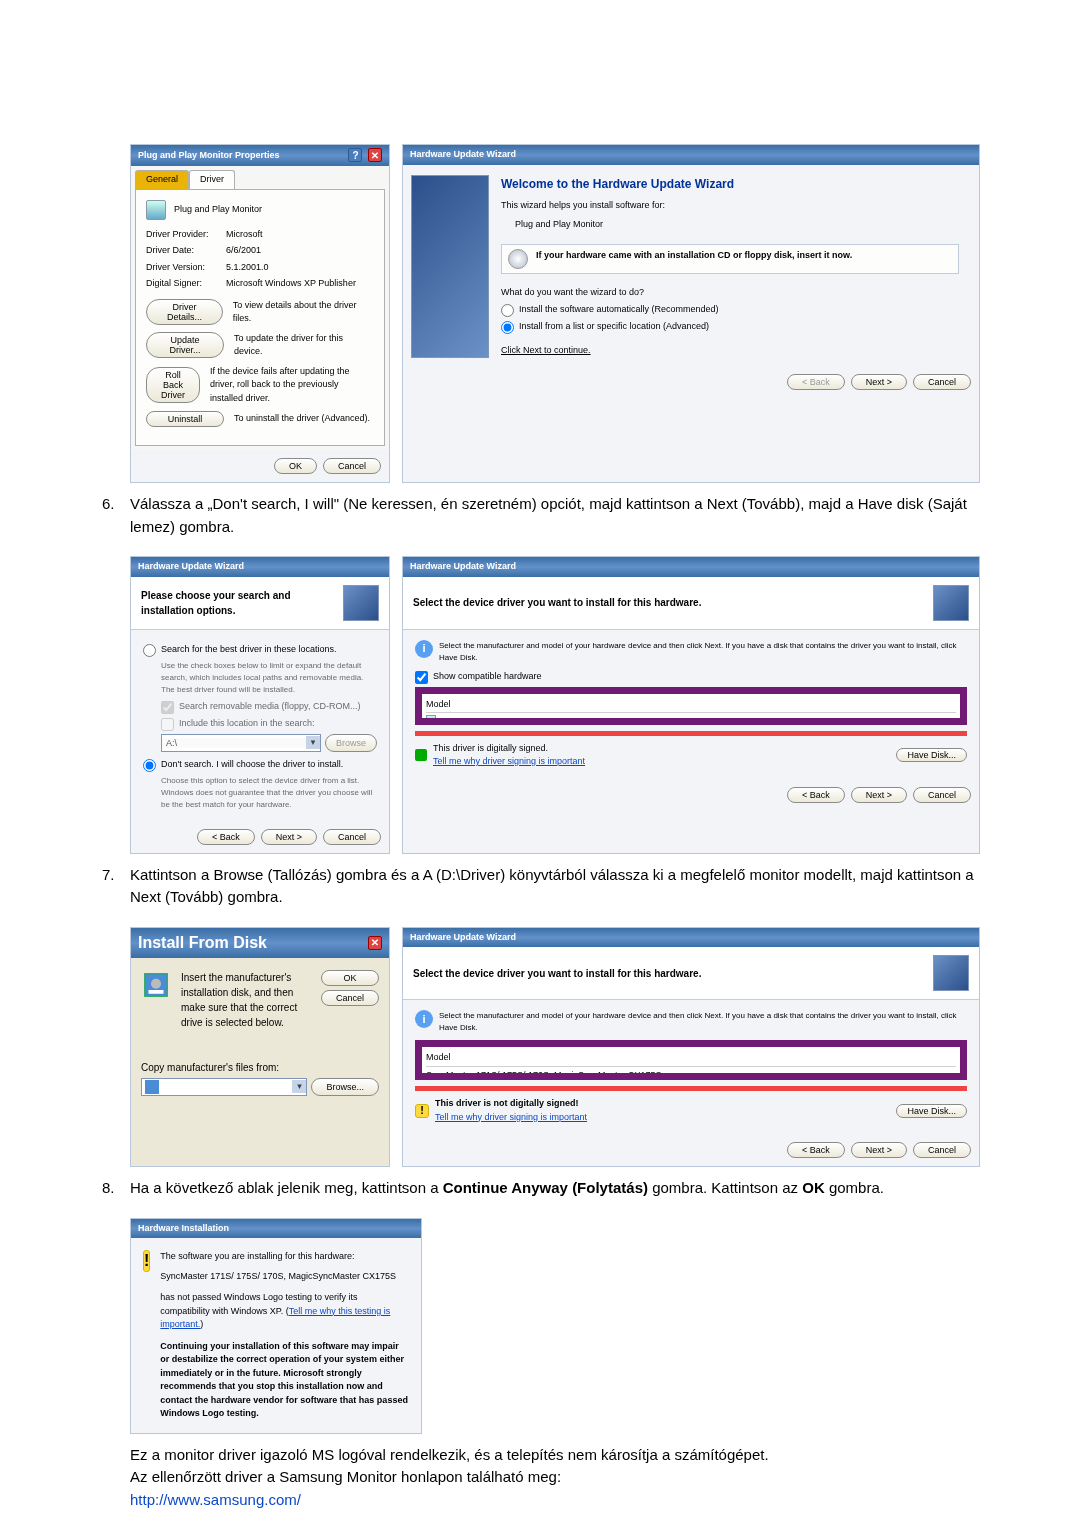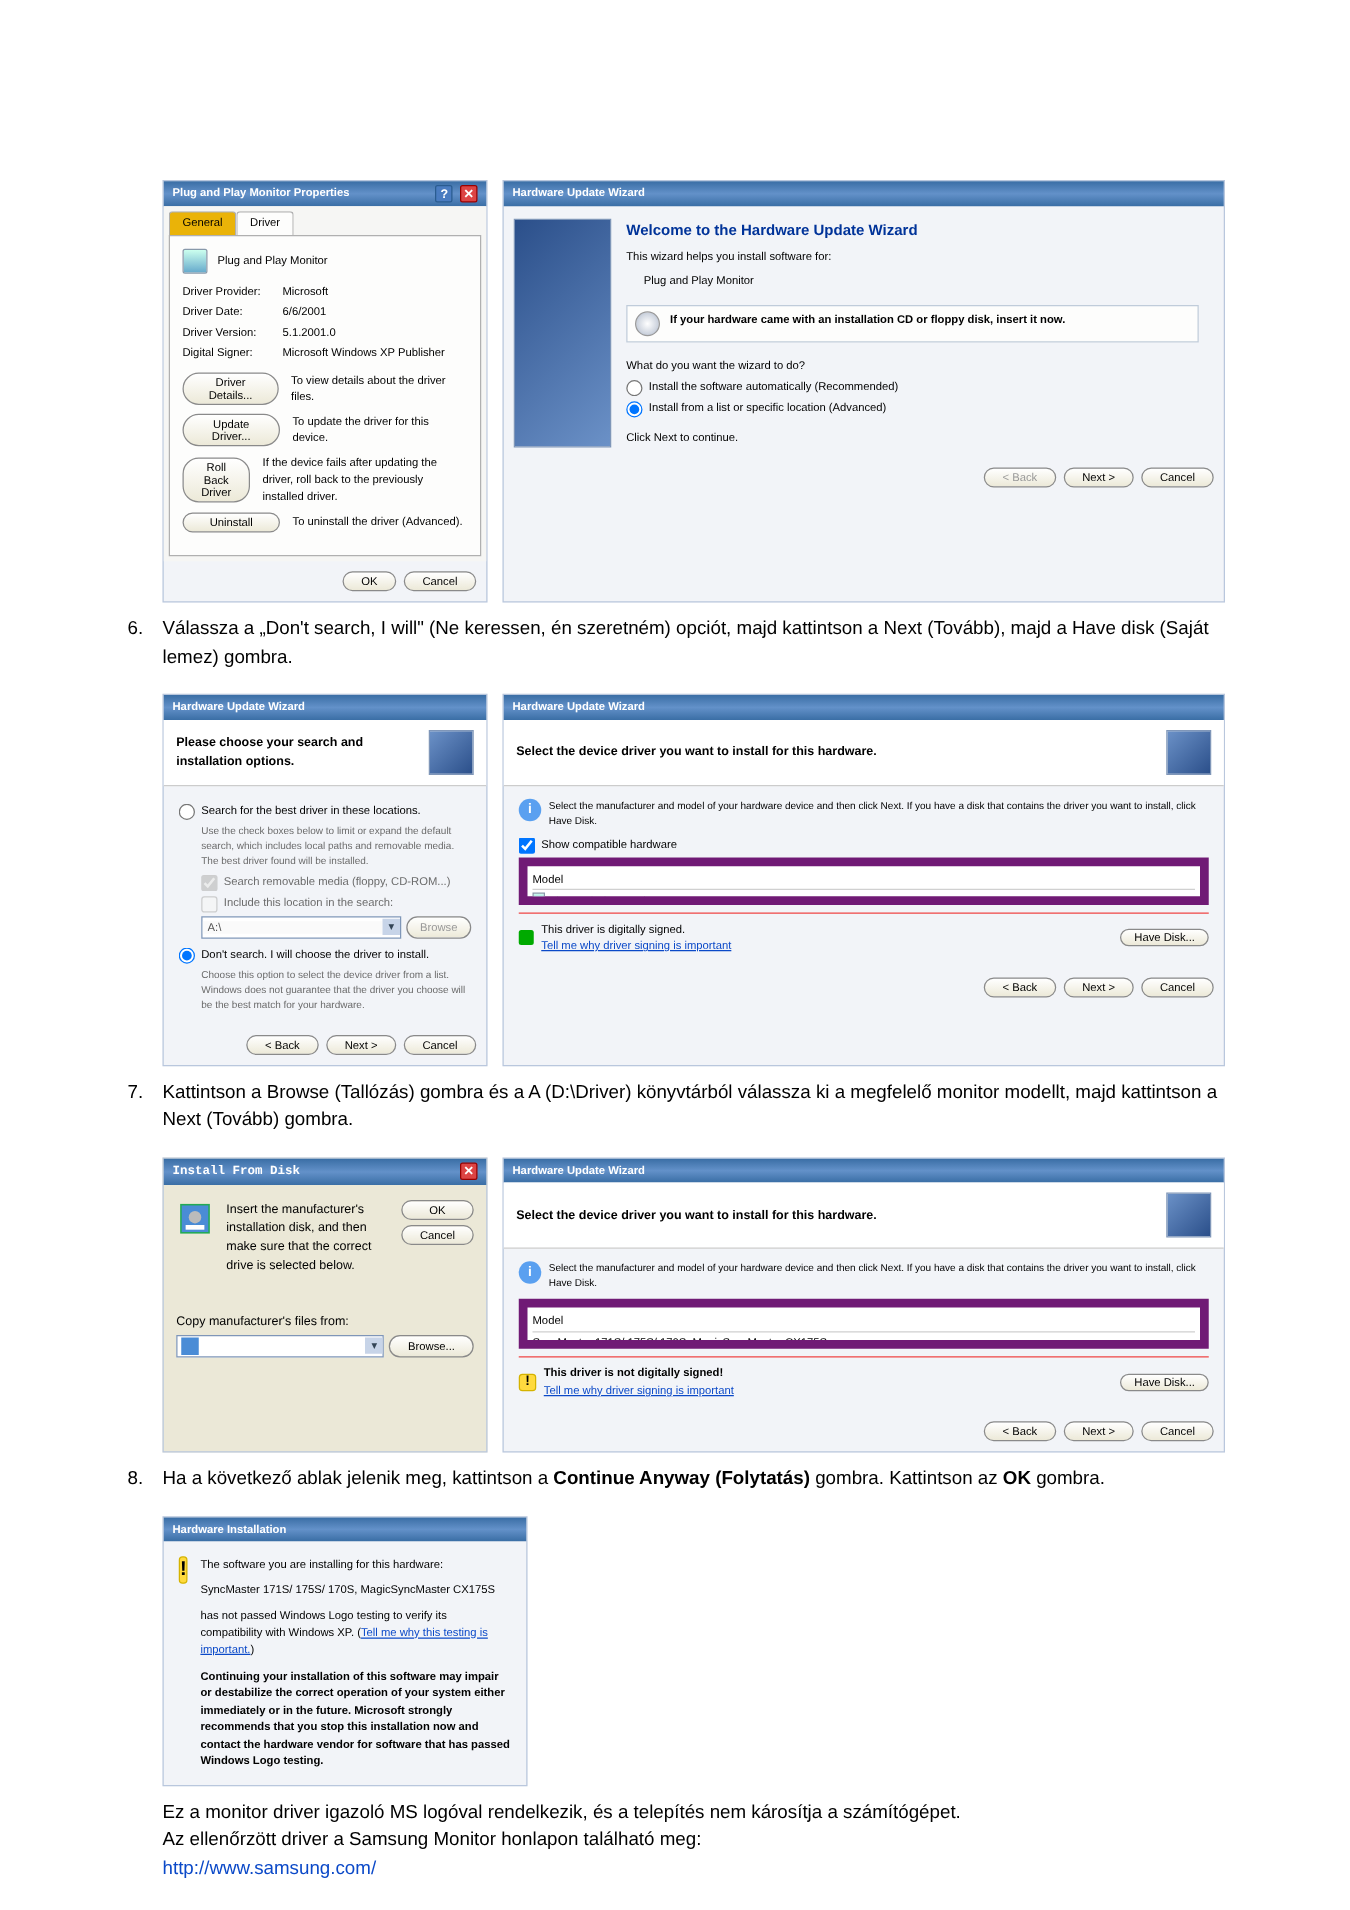--- a/index.html
+++ b/index.html
@@ -118,21 +118,21 @@
     .cd-icon { width:20px; height:20px; border-radius:50%; background: radial-gradient(circle,#fff,#d0d6e0 60%,#a9b4c8); border:1px solid #999; flex:none;}
     .info-icon { width:18px;height:18px;border-radius:50%;background:#5aa0f0;color:#fff;display:inline-flex;align-items:center;justify-content:center;font-weight:bold;font-size:11px;flex:none;}
     .warn-icon { width:22px; height:22px; display:inline-flex; align-items:center; justify-content:center; background:#ffda3e; border-radius:3px; border:1px solid #d5b300; color:#000; font-weight:bold; font-size:16px;}
     .shield-icon { width:12px;height:12px;border-radius:2px;background:#0a0;display:inline-block; }
     .radio { display:flex; gap:5px; align-items:flex-start; margin:3px 0;}
     .radio input { margin-top:1px; }
     .sublist { margin-left:18px; color:#6b6b6b; }
     .listbox { border:7px solid #701a75; background:#fff; padding:4px; height:38px; overflow:hidden; }
     .listbox .model-hdr { color:#000; font-size:9px; border-bottom:1px solid #d0d0d0; padding-bottom:1px; margin-bottom:2px;}
     .listbox .item { font-size:9px; white-space:nowrap;}
-    .sig-row { display:flex; gap:6px; align-items:center; border-top:1px solid #ef4444; padding-top:6px; margin-top:6px; }
+    .sig-row { display:flex; gap:6px; align-items:center; border-top:5px solid #ef4444; padding-top:6px; margin-top:6px; }
     .link-blue { color:#0b49c8; text-decoration:underline; cursor:pointer; font-size:9px;}
     .combo { display:flex; align-items:center; border:1px solid #7f96b8; background:#fff; height:18px;}
     .combo input { border:none; flex:1; font-size:9px; padding:0 4px; }
     .combo .dd { width:14px; background:#c7d4e8; text-align:center; font-size:9px; color:#345; }
     .install-disk { background:#ebe8d7; }
     .bold { font-weight: bold; }
     a.ext { color:#0b49c8; text-decoration:none; font-size:15px;}
   </style>
 </head>
 <body>
@@ -213,21 +213,21 @@
         </div>
         <div style="margin-bottom:4px;">What do you want the wizard to do?</div>
         <div class="radio">
             <input type="radio" style="">
             <span>Install the software automatically (Recommended)</span>
           </div>
         <div class="radio">
             <input type="radio" checked="" style="">
             <span>Install from a list or specific location (Advanced)</span>
           </div>
-        <div style="margin-top:10px;">Click Next to continue.</div>
+        <div style="margin-top:10px;text-decoration:underline;">Click Next to continue.</div>
       </div>
     </div>
     <div class="btn-row">
       <button class="wbtn disabled">&lt; Back</button>
       <button class="wbtn">Next &gt;</button>
       <button class="wbtn">Cancel</button>
     </div>
   </div>
 </div>
 
@@ -320,21 +320,21 @@
 
 <div class="step">
   <span class="step-num">7.</span>
   <span class="step-text">Kattintson a Browse (Tallózás) gombra és a A (D:\Driver) könyvtárból válassza ki a megfelelő monitor modellt, majd kattintson a Next (Tovább) gombra.</span>
 </div>
 
 <div class="screens-row">
 
   <div class="dlg install-disk" style="width:260px;">
     <div class="title-bar">
-      <span style="font-size:10px;font-family:Liberation Mono, monospace;">Install From Disk</span>
+      <span style="font-size:16px;">Install From Disk</span>
       <span class="title-close">✕</span>
     </div>
     <div style="padding:12px 10px;">
       <div style="display:flex;gap:10px;align-items:flex-start;">
         <div style="width:30px;height:30px;">
           <svg viewBox="0 0 24 24" width="30" height="30">
               <rect x="3" y="3" width="18" height="18" fill="#4a8cd6" stroke="#2a5"></rect>
               <circle cx="12" cy="11" r="4" fill="#bbb"></circle>
               <rect x="6" y="16" width="12" height="3" fill="#fff"></rect>
             </svg>

